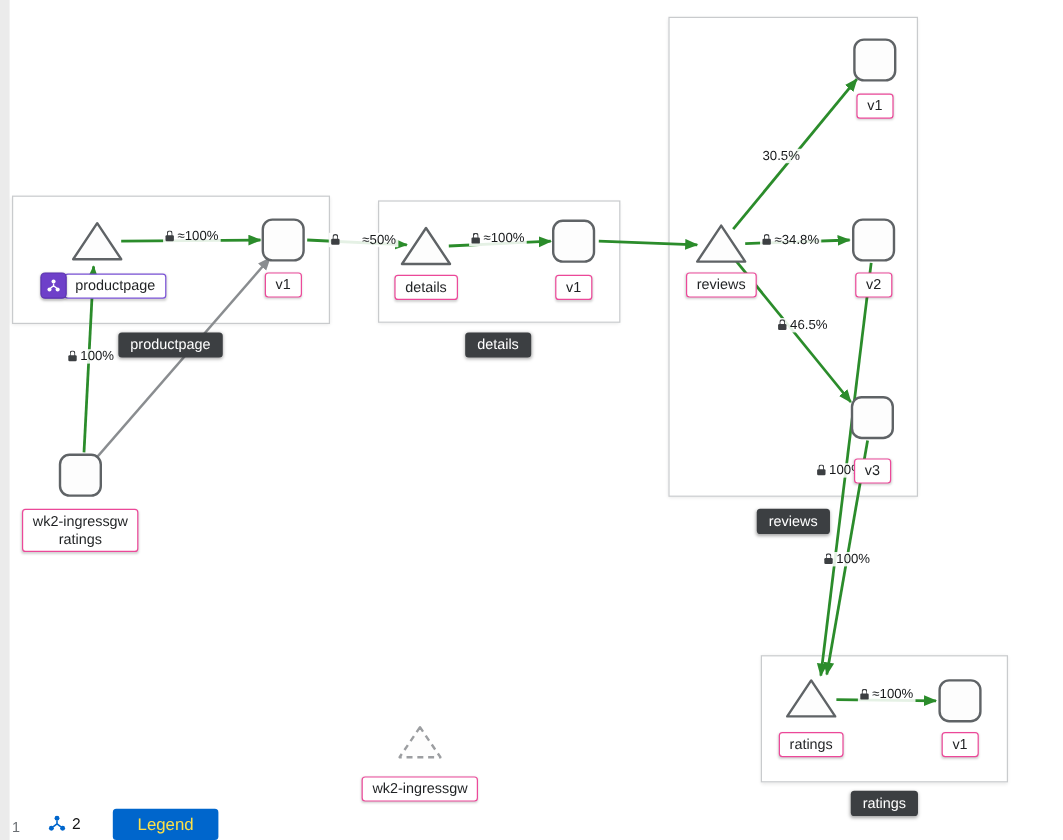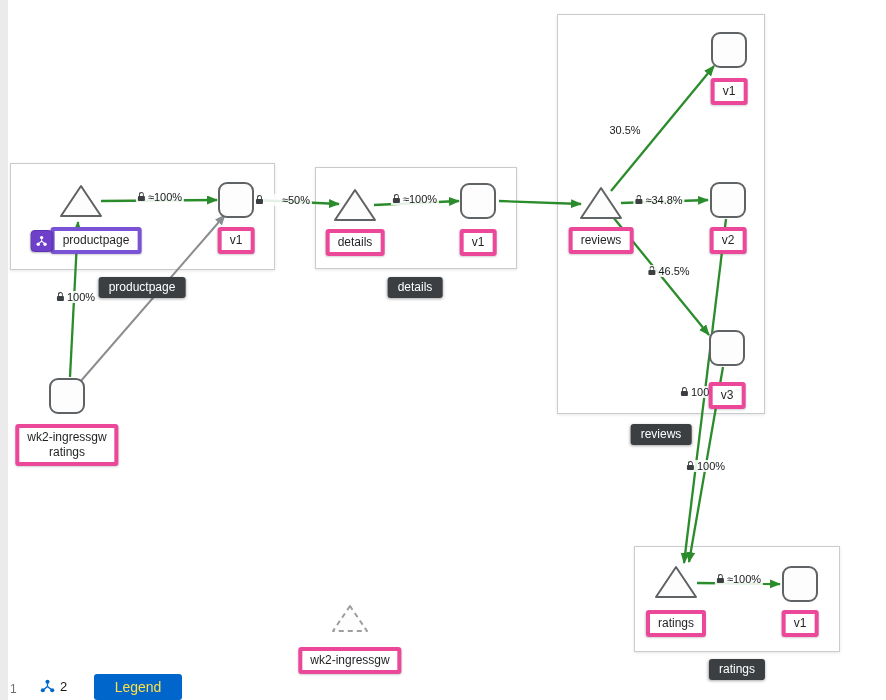--- a/index.html
+++ b/index.html
@@ -12,21 +12,21 @@
   #edge-layer line { cursor: pointer; }
 
   .edge-label { position: absolute; transform: translate(-50%,-50%); z-index: 4;
     font-size: 11px; color: #17191b; background: rgba(255,255,255,0.88); padding: 0 2px;
     white-space: nowrap; display: flex; align-items: center; gap: 3px; }
   .lock { position: relative; display: inline-block; width: 7px; height: 5px; background: #3c3f42; border-radius: 1px; margin-top: 2px; }
   .lock::before { content: ""; position: absolute; left: 1px; top: -4px; width: 3px; height: 4px;
     border: 1px solid #3c3f42; border-bottom: none; border-radius: 3px 3px 0 0; }
 
   .nlabel-wrap { position: absolute; transform: translate(-50%,0); z-index: 5; display: flex; align-items: center; }
-  .pill { background: #ffffff; border: 4px solid #ec4899; border-radius: 3px; padding: 2px 8px;
+  .pill { background: #ffffff; border: 1px solid #ec4899; border-radius: 3px; padding: 2px 8px;
     font-size: 12px; line-height: 15px; color: #1f2123; white-space: nowrap; text-align: center;
     box-shadow: 0 1px 2px rgba(0,0,0,0.18); }
   .pill.selected { border-color: #7a52d6; }
   .pill .line { display: block; }
   .app-icon { width: 22px; height: 22px; background: #6e40c9; border: 1px solid #5b32b0; border-radius: 4px;
     display: flex; align-items: center; justify-content: center; margin-right: -2px; position: relative; z-index: 1;
     box-shadow: 0 1px 2px rgba(0,0,0,0.25); }
 
   .badge { position: absolute; transform: translate(-50%,0); z-index: 6; background: #3c3f42; color: #ffffff;
     font-size: 12px; line-height: 15px; padding: 3px 10px; border-radius: 3px; box-shadow: 0 1px 3px rgba(0,0,0,0.35);
@@ -110,29 +110,29 @@
     <div class="group" style="left: 634px; top: 546px; width: 206px; height: 106px;"></div>
     <div class="badge" style="left: 737px; top: 659px;">ratings</div>
     <div class="edge-label" style="left: 76px; top: 297px;">
       <span class="lock"></span>
       <span>100%</span>
     </div>
     <div class="edge-label" style="left: 160px; top: 197px;">
       <span class="lock"></span>
       <span>≈100%</span>
     </div>
-    <div class="edge-label" style="left: 283px; top: 200px; gap: 19px;">
+    <div class="edge-label" style="left: 303px; top: 200px; gap: 19px;">
       <span class="lock"></span>
       <span>≈50%</span>
     </div>
     <div class="edge-label" style="left: 415px; top: 199px;">
       <span class="lock"></span>
       <span>≈100%</span>
     </div>
-    <div class="edge-label" style="left: 625px; top: 130px;">
+    <div class="edge-label" style="left: 651px; top: 130px;">
       <span>30.5%</span>
     </div>
     <div class="edge-label" style="left: 659px; top: 200px;">
       <span class="lock"></span>
       <span>≈34.8%</span>
     </div>
     <div class="edge-label" style="left: 669px; top: 271px;">
       <span class="lock"></span>
       <span>46.5%</span>
     </div>

